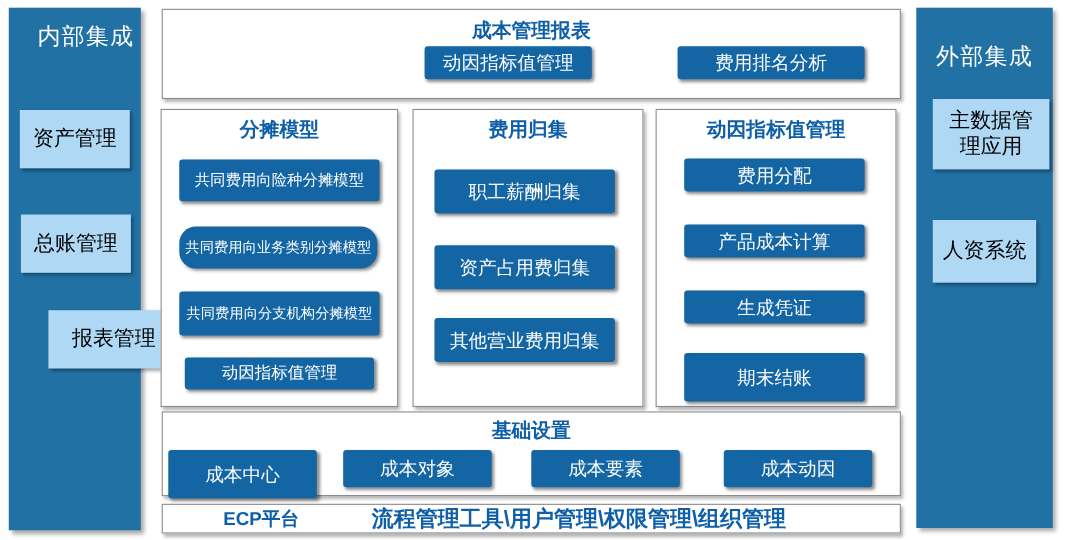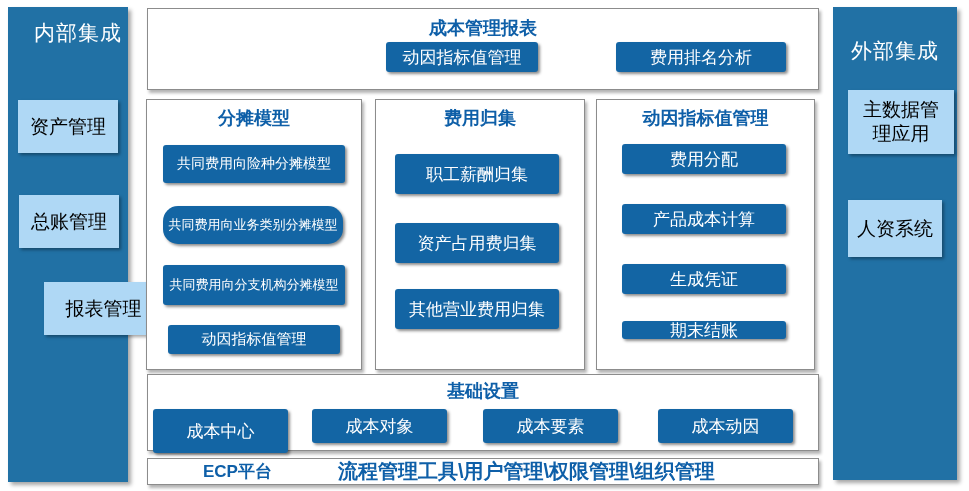--- a/index.html
+++ b/index.html
@@ -89,21 +89,21 @@
     <div class="btn" style="left:19px;top:54px;width:164px;height:40px;">职工薪酬归集</div>
     <div class="btn" style="left:19px;top:123px;width:164px;height:40px;">资产占用费归集</div>
     <div class="btn" style="left:19px;top:189px;width:164px;height:40px;">其他营业费用归集</div>
   </section>
 
   <section class="box" style="left:596px;top:99px;width:217px;height:269px;">
     <div class="box-title" style="top:6px;">动因指标值管理</div>
     <div class="btn" style="left:25px;top:44px;width:164px;height:30px;">费用分配</div>
     <div class="btn" style="left:25px;top:104px;width:164px;height:30px;">产品成本计算</div>
     <div class="btn" style="left:25px;top:164px;width:164px;height:30px;">生成凭证</div>
-    <div class="btn" style="left:25px;top:221px;width:164px;height:18px;">期末结账</div>
+    <div class="btn" style="left:25px;top:221px;width:164px;height:44px;">期末结账</div>
   </section>
 
   <section class="box" style="left:147px;top:374px;width:670px;height:75px;">
     <div class="box-title" style="top:4px;">基础设置</div>
     <div class="btn" style="left:5px;top:34px;width:135px;height:44px;">成本中心</div>
     <div class="btn" style="left:164px;top:34px;width:135px;height:34px;">成本对象</div>
     <div class="btn" style="left:335px;top:34px;width:135px;height:34px;">成本要素</div>
     <div class="btn" style="left:510px;top:34px;width:135px;height:34px;">成本动因</div>
   </section>
 

